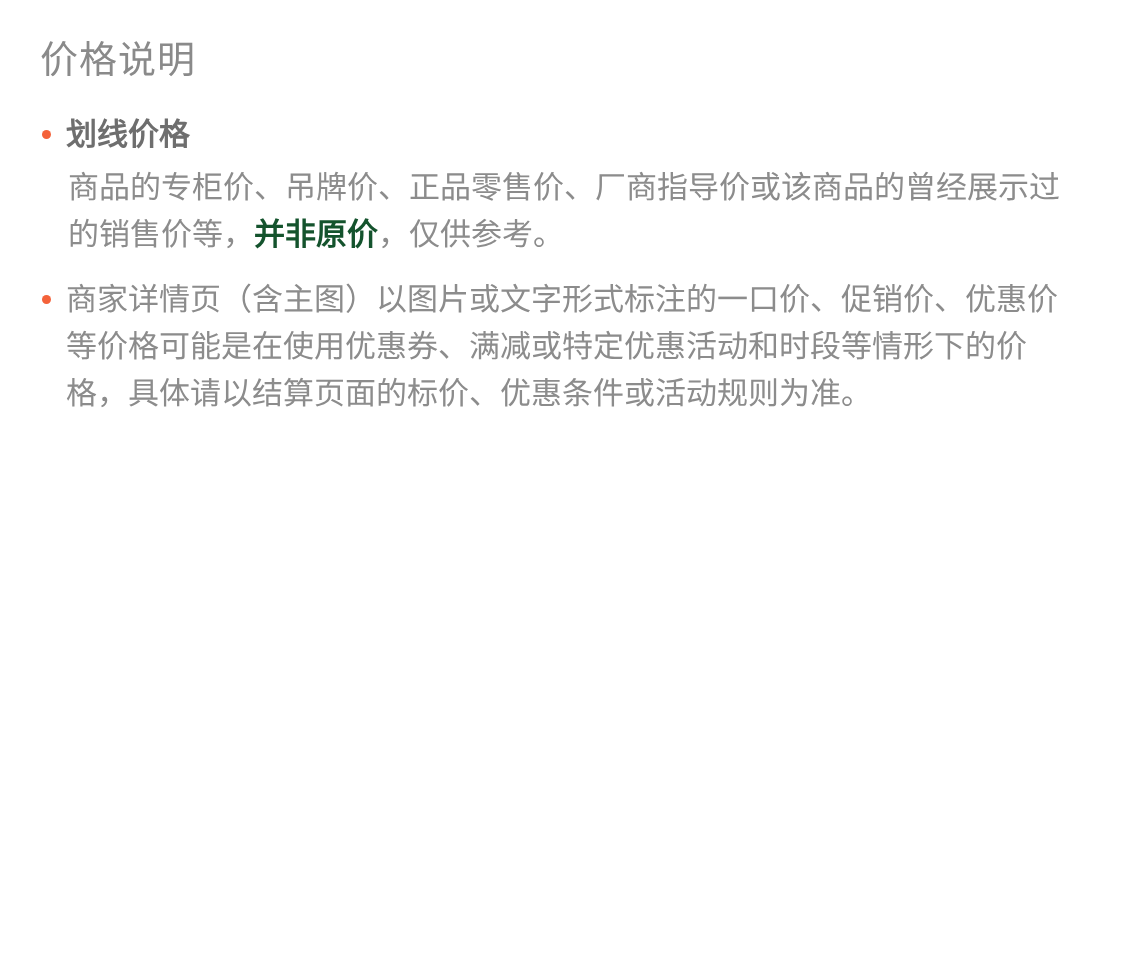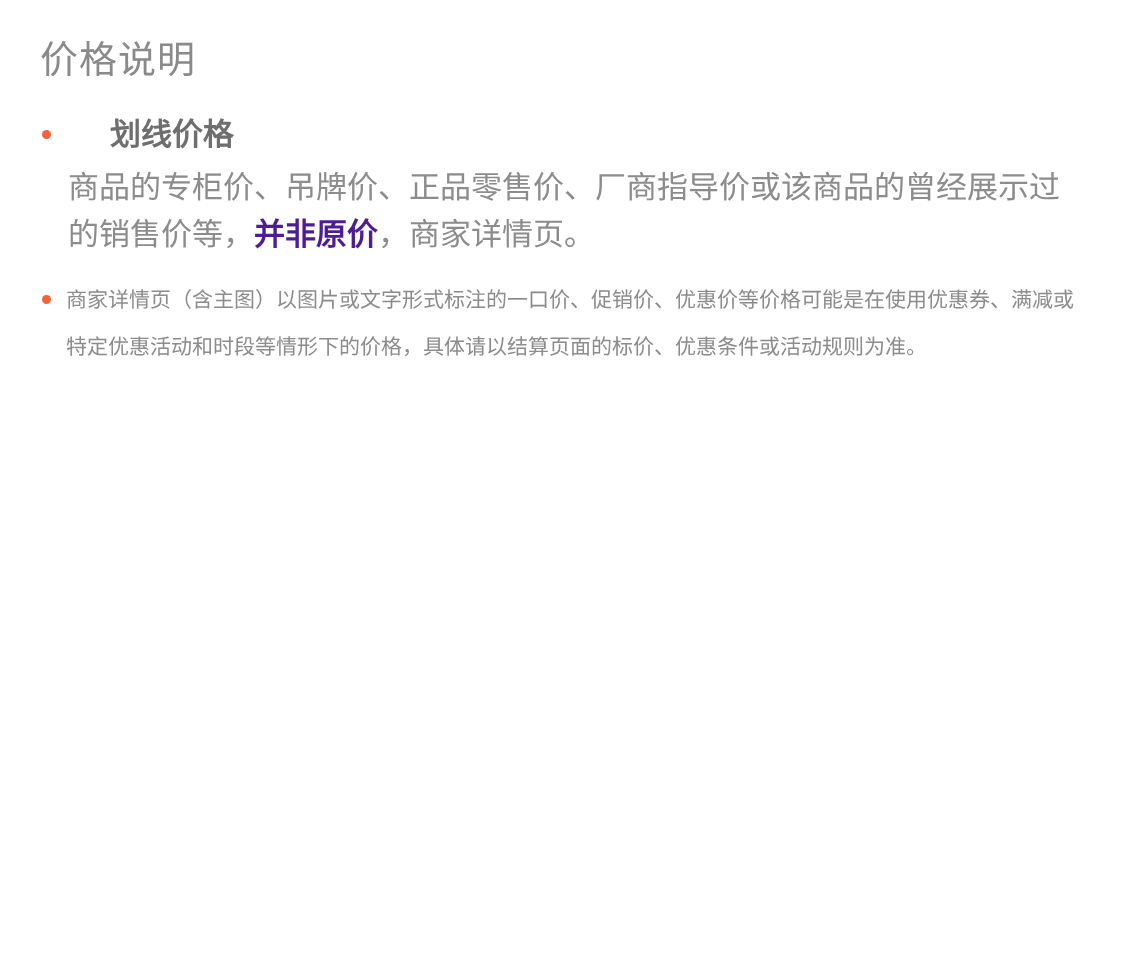--- a/index.html
+++ b/index.html
@@ -29,21 +29,20 @@
     margin: 0 0 28px 0;
     letter-spacing: 1px;
   }
   .section {
     margin-bottom: 10px;
   }
   .bullet-row {
     display: flex;
     align-items: flex-start;
     margin-bottom: 6px;
-    gap: 44px;
   }
   .bullet {
     flex: 0 0 auto;
     width: 26px;
     color: #f4623a;
     font-size: 30px;
     line-height: 46px;
     text-align: left;
     padding-left: 2px;
     box-sizing: border-box;
@@ -65,51 +64,51 @@
   }
   .body-text {
     font-size: 31px;
     line-height: 47px;
     color: #8c8c8c;
     margin: 0 0 18px 26px;
     padding-left: 2px;
     max-width: 1035px;
   }
   .body-text b {
-    color: #4c1d95;
+    color: #14532d;
     font-weight: bold;
   }
   .plain-item {
     display: flex;
     align-items: flex-start;
     margin-bottom: 22px;
   }
   .plain-item .bullet {
     line-height: 47px;
   }
   .plain-item .item-text {
-    font-size: 21px;
+    font-size: 31px;
     line-height: 47px;
     color: #8c8c8c;
     max-width: 1030px;
   }
 </style>
 </head>
 <body>
 
 <div class="page">
 
   <h1 class="page-title">价格说明</h1>
 
   <div class="section">
     <div class="bullet-row">
       <span class="bullet"><span class="bullet-dot"></span></span>
       <span class="heading-text">划线价格</span>
     </div>
-    <p class="body-text"><span>商品的专柜价、吊牌价、正品零售价、厂商指导价或该商品的曾经展示过的销售价等，</span><b>并非原价</b><span>，商家详情页。</span></p>
+    <p class="body-text"><span>商品的专柜价、吊牌价、正品零售价、厂商指导价或该商品的曾经展示过的销售价等，</span><b>并非原价</b><span>，仅供参考。</span></p>
   </div>
 
 
   <div class="plain-item">
     <span class="bullet"><span class="bullet-dot"></span></span>
     <span class="item-text">商家详情页（含主图）以图片或文字形式标注的一口价、促销价、优惠价等价格可能是在使用优惠券、满减或特定优惠活动和时段等情形下的价格，具体请以结算页面的标价、优惠条件或活动规则为准。</span>
   </div>
 
 
 </div>

